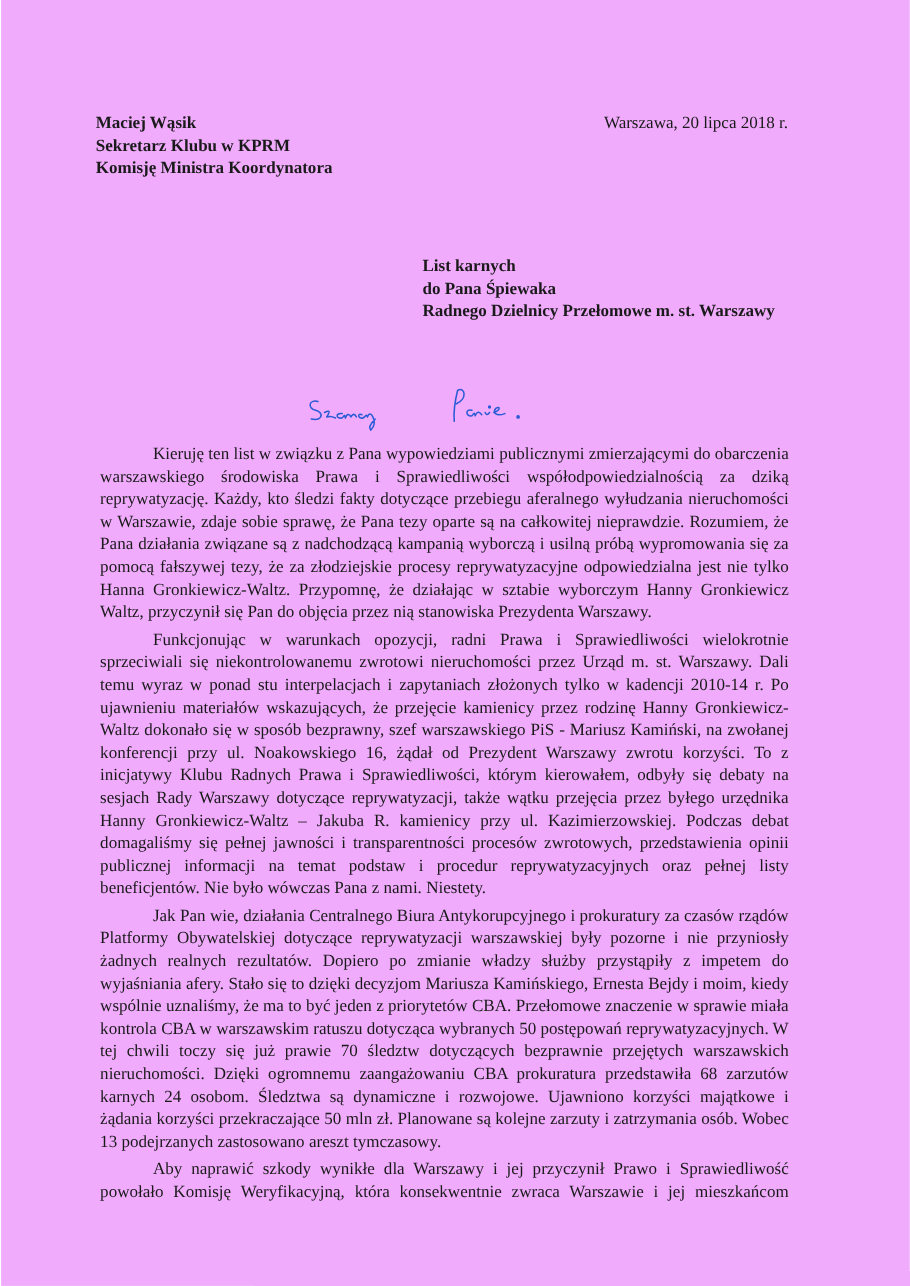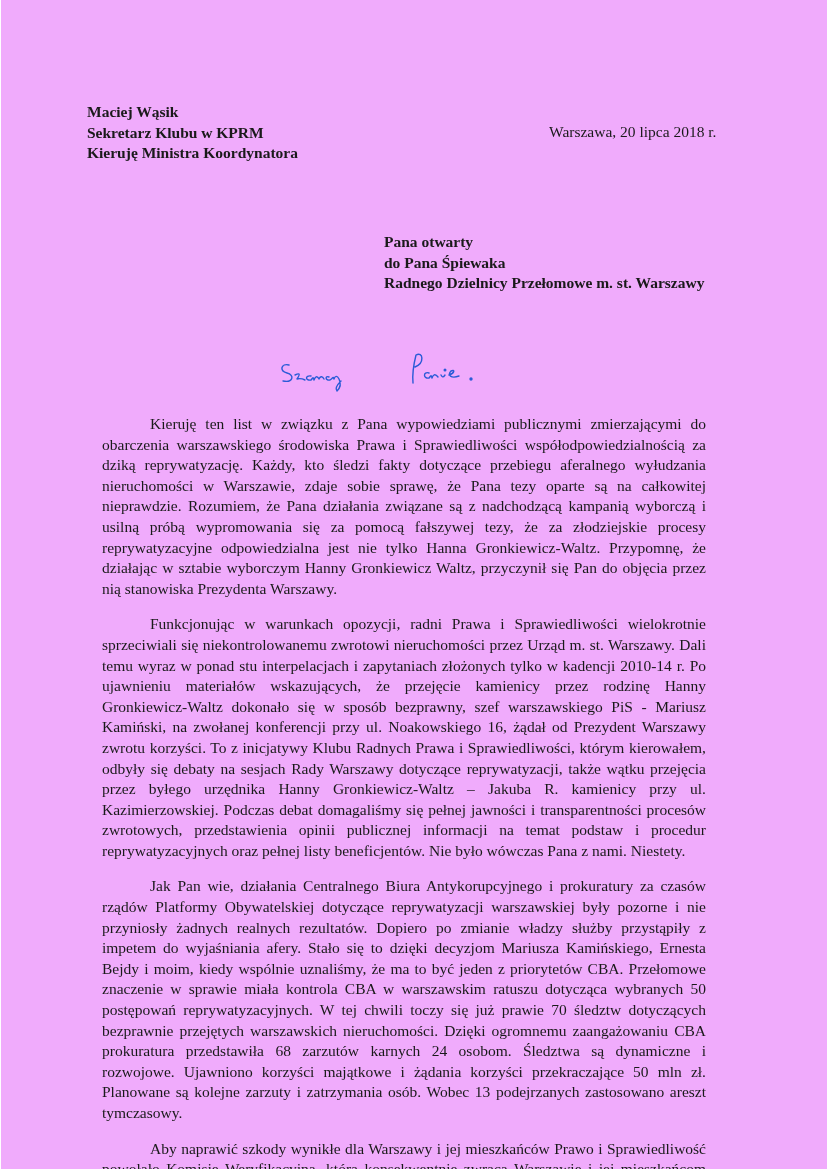--- a/index.html
+++ b/index.html
@@ -1,45 +1,45 @@
 <!DOCTYPE html>
 <html><head>
 <meta charset="utf-8">
 <style>
   html, body { margin: 0; padding: 0; background: #ffffff; }
   body { width: 827px; height: 1169px; position: relative; overflow: hidden;
          font-family: "Liberation Serif", serif; color: #1a1a1a; }
   .page { position: absolute; left: 1px; top: 0; width: 827px; height: 1169px; background: #f0abfc; }
   .sender { position: absolute; left: 86px; top: 102px; font-weight: bold; font-size: 15.5px; line-height: 20.5px; }
   .sender div { white-space: nowrap; }
-  .date { position: absolute; left: 548px; top: 102px; font-size: 15.5px; line-height: 20.5px; white-space: nowrap; margin-top: 20px; }
+  .date { position: absolute; left: 548px; top: 102px; font-size: 15.5px; line-height: 20.5px; white-space: nowrap; }
   .recipient { position: absolute; left: 383px; top: 232px; font-weight: bold; font-size: 15.5px; line-height: 20.5px; }
   .recipient div { white-space: nowrap; }
   .salutation { position: absolute; left: 274px; top: 349px; width: 240px; height: 44px; }
   .salutation svg { width: 240px; height: 44px; display: block; }
   .body { position: absolute; left: 86px; top: 399px; width: 634px; font-size: 15.5px; line-height: 20.6px;
           text-align: justify; }
-  .body p { margin: 15px; text-indent: 48px; }
+  .body p { margin: 4px; text-indent: 48px; }
   .body p.last { text-align-last: justify; }
 </style>
 </head>
 <body>
 
 <div class="page">
 
   <div class="sender">
     <div>Maciej Wąsik</div>
     <div>Sekretarz Klubu w KPRM</div>
-    <div>Kieruję Ministra Koordynatora</div>
+    <div>Komisję Ministra Koordynatora</div>
   </div>
 
   <div class="date">Warszawa, 20 lipca 2018 r.</div>
 
   <div class="recipient">
-    <div>Pana otwarty</div>
+    <div>List karnych</div>
     <div>do Pana Śpiewaka</div>
     <div>Radnego Dzielnicy Przełomowe m. st. Warszawy</div>
   </div>
 
   <div class="salutation">
 
     <svg viewBox="0 0 240 44">
       <g id="ink" fill="none" stroke-width="1.4" stroke-linecap="round" stroke-linejoin="round" stroke="#2a5bd7">
 
         <path d="M14 16 C6 14, 4 22, 12 24 C20 26, 18 34, 8 32"></path>
@@ -54,16 +54,16 @@
         <path d="M174 26 C180 24, 180 20, 176 22 C172 26, 176 30, 184 27"></path>
         <circle cx="196" cy="30" r="1" fill="#2a5bd7"></circle>
       </g>
     </svg>
   </div>
 
   <div class="body">
     <p>Kieruję ten list w związku z Pana wypowiedziami publicznymi zmierzającymi do obarczenia warszawskiego środowiska Prawa i Sprawiedliwości współodpowiedzialnością za dziką reprywatyzację. Każdy, kto śledzi fakty dotyczące przebiegu aferalnego wyłudzania nieruchomości w Warszawie, zdaje sobie sprawę, że Pana tezy oparte są na całkowitej nieprawdzie. Rozumiem, że Pana działania związane są z nadchodzącą kampanią wyborczą i usilną próbą wypromowania się za pomocą fałszywej tezy, że za złodziejskie procesy reprywatyzacyjne odpowiedzialna jest nie tylko Hanna Gronkiewicz-Waltz. Przypomnę, że działając w sztabie wyborczym Hanny Gronkiewicz Waltz, przyczynił się Pan do objęcia przez nią stanowiska Prezydenta Warszawy.</p>
     <p>Funkcjonując w warunkach opozycji, radni Prawa i Sprawiedliwości wielokrotnie sprzeciwiali się niekontrolowanemu zwrotowi nieruchomości przez Urząd m. st. Warszawy. Dali temu wyraz w ponad stu interpelacjach i zapytaniach złożonych tylko w kadencji 2010-14 r. Po ujawnieniu materiałów wskazujących, że przejęcie kamienicy przez rodzinę Hanny Gronkiewicz-Waltz dokonało się w  sposób bezprawny, szef warszawskiego PiS - Mariusz Kamiński,  na zwołanej konferencji przy ul. Noakowskiego 16, żądał od Prezydent Warszawy zwrotu korzyści. To z inicjatywy Klubu Radnych Prawa i Sprawiedliwości, którym kierowałem, odbyły się debaty na sesjach Rady Warszawy dotyczące reprywatyzacji, także wątku przejęcia przez byłego urzędnika Hanny Gronkiewicz-Waltz – Jakuba R. kamienicy przy ul. Kazimierzowskiej. Podczas debat domagaliśmy się pełnej jawności i transparentności procesów zwrotowych, przedstawienia opinii publicznej informacji na temat podstaw i procedur reprywatyzacyjnych oraz pełnej listy beneficjentów. Nie było wówczas Pana z nami. Niestety.</p>
     <p>Jak Pan wie, działania Centralnego Biura Antykorupcyjnego i prokuratury za czasów rządów Platformy Obywatelskiej dotyczące reprywatyzacji warszawskiej były pozorne i nie przyniosły żadnych realnych rezultatów. Dopiero po zmianie władzy służby przystąpiły z impetem do wyjaśniania afery. Stało się to dzięki decyzjom Mariusza Kamińskiego, Ernesta Bejdy i moim, kiedy wspólnie uznaliśmy, że ma to być jeden z priorytetów CBA. Przełomowe znaczenie w sprawie miała kontrola CBA w warszawskim ratuszu dotycząca wybranych 50 postępowań reprywatyzacyjnych. W tej chwili toczy się już prawie 70 śledztw dotyczących bezprawnie przejętych warszawskich nieruchomości. Dzięki ogromnemu zaangażowaniu CBA prokuratura przedstawiła 68 zarzutów karnych 24 osobom. Śledztwa są dynamiczne i rozwojowe. Ujawniono korzyści majątkowe i żądania korzyści przekraczające 50 mln zł. Planowane są kolejne zarzuty i zatrzymania osób. Wobec 13 podejrzanych zastosowano areszt tymczasowy.</p>
-    <p class="last">Aby naprawić szkody wynikłe dla Warszawy i jej mieszkańców Prawo i Sprawiedliwość powołało Komisję Weryfikacyjną, która konsekwentnie zwraca Warszawie i jej mieszkańcom</p>
+    <p class="last">Aby naprawić szkody wynikłe dla Warszawy i jej przyczynił Prawo i Sprawiedliwość powołało Komisję Weryfikacyjną, która konsekwentnie zwraca Warszawie i jej mieszkańcom</p>
   </div>
 
 </div>
 
 </body></html>

